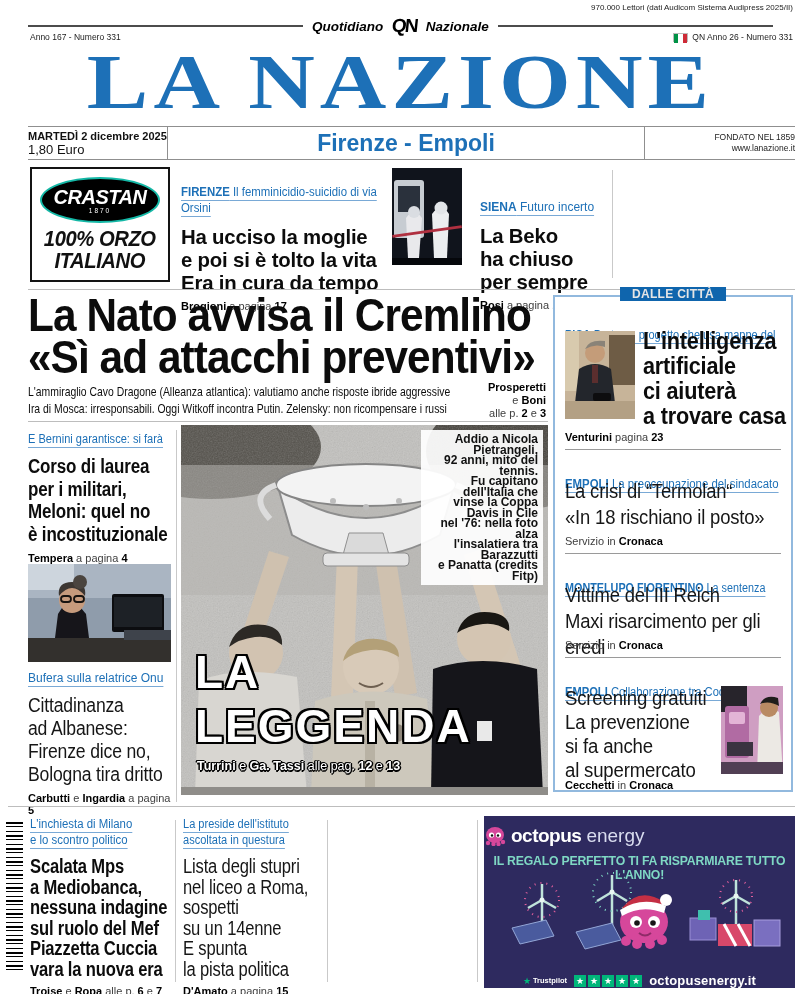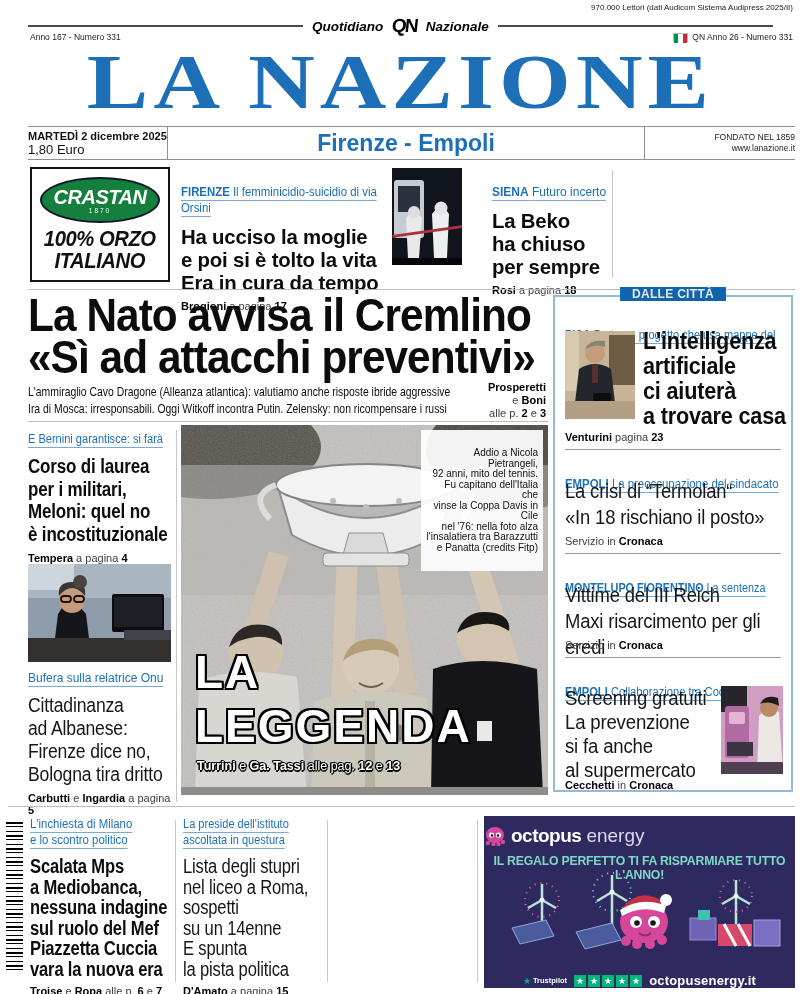--- a/index.html
+++ b/index.html
@@ -53,36 +53,36 @@
   .pageref{font-size:11px;line-height:13px;text-align:right;white-space:pre-line;color:#3e3e3e;}
   .h-left-b{font-size:20px;line-height:22.5px;transform:scaleX(.85);width:170px;}
   .h-left-l{font-size:20px;line-height:23px;transform:scaleX(.88);width:168px;}
   .h-city-b{font-size:23px;line-height:25px;transform:scaleX(.94);width:168px;}
   .h-city-l{font-size:20.5px;line-height:26px;transform:scaleX(.9);width:262px;}
   .h-city-l2{font-size:20px;line-height:24px;transform:scaleX(.93);width:168px;}
   .h-bot{font-size:19.5px;line-height:20.5px;transform:scaleX(.85);width:168px;}
 
   
   .ad-box{position:absolute;border:2px solid #141414;background:#fff;display:flex;flex-direction:column;align-items:center;justify-content:center;}
-  .cr-oval{width:120px;height:46px;background:#15803d;border-radius:50%;border:2px solid #0f172a;
+  .cr-oval{width:120px;height:46px;background:#000000;border-radius:50%;border:2px solid #14b8a6;
            display:flex;flex-direction:column;align-items:center;justify-content:center;color:#fff;}
   .cr-name{font-weight:700;font-style:italic;font-size:20px;letter-spacing:-.5px;}
   .cr-year{font-size:6.5px;letter-spacing:2px;margin-top:-2px;}
   .cr-tag{margin-top:5px;font-style:italic;font-weight:700;font-size:22px;line-height:22px;
           letter-spacing:-.5px;white-space:pre-line;text-align:center;transform:scaleX(.92);}
   .ri-name{color:var(--ad_red,#e30613);font-style:italic;font-weight:700;font-size:44px;line-height:40px;letter-spacing:-2px;}
   .ri-tag{font-weight:700;font-size:23px;letter-spacing:-.5px;transform:scaleX(.84);margin-top:2px;}
 
   
   .photo{position:absolute;overflow:hidden;background:#888;}
   .photo svg{display:block;}
 
   
   .cap{position:absolute;top:5px;right:5px;width:122px;background:rgba(255,255,255,.93);
-       font-size:10px;line-height:10.5px;font-weight:400;text-align:right;padding:18px 5px;white-space:pre-line;color:#111;}
+       font-size:12px;line-height:10.5px;font-weight:700;text-align:right;padding:4px 5px;white-space:pre-line;color:#111;}
   .ol-title{position:absolute;left:14px;bottom:42px;color:#fff;font-weight:700;font-size:46px;letter-spacing:2px;
     text-shadow:-2px 0 #000,2px 0 #000,0 -2px #000,0 2px #000,-2px -2px #000,2px 2px #000,-2px 2px #000,2px -2px #000;}
   .ol-byl{position:absolute;left:16px;bottom:22px;color:#fff;font-size:12.5px;
     text-shadow:-1.5px 0 #000,1.5px 0 #000,0 -1.5px #000,0 1.5px #000,-1px -1px #000,1px 1px #000;}
   .ol-byl .seg-b{color:#fff;}
 
   
   .city-box{position:absolute;left:553px;top:295px;width:240px;height:497px;border:2px solid #92b9de;background:#fff;}
   .badge{position:absolute;top:-10px;left:50%;transform:translateX(-50%);background:var(--badge,#0f65ad);
          color:#e5e5e5;font-weight:700;font-size:12px;padding:0 12px;letter-spacing:.3px;white-space:nowrap;}
@@ -171,21 +171,21 @@
       <rect x="6" y="18" width="22" height="26" fill="#2a313c"></rect>
       <path d="M14,50 q8,-12 16,0 l-3,40 h-11 Z" fill="#e9e9ec"></path>
       <circle cx="22" cy="44" r="6" fill="#dadde2"></circle>
       <path d="M40,46 q9,-13 17,0 l-2,44 h-13 Z" fill="#eceef0"></path>
       <circle cx="49" cy="40" r="6.5" fill="#e2e5e8"></circle>
       <rect x="0" y="62" width="70" height="3" fill="#b03040" transform="rotate(-8 35 63)"></rect>
       <rect x="0" y="90" width="70" height="7" fill="#05070b"></rect>
     </svg>
   </div>
 
-  <div class="abs" style="left:480px;top:168px;width:125px;margin-left:12px;">
+  <div class="abs" style="left:480px;top:183px;width:125px;">
     <div class="kick">
       <span class="kb">SIENA</span><span> Futuro incerto</span>
     </div>
     <div class="hl h-top" style="margin-top:9px;width:130px;">La Beko
 ha chiuso
 per sempre</div>
     <div class="byl pre" style="margin-top:6px;"><span class="seg-b">Rosi</span><span> a pagina </span><span class="seg-b">18</span></div>
   </div>
 
   <div class="vline" style="left:612px;top:170px;height:108px;"></div>

